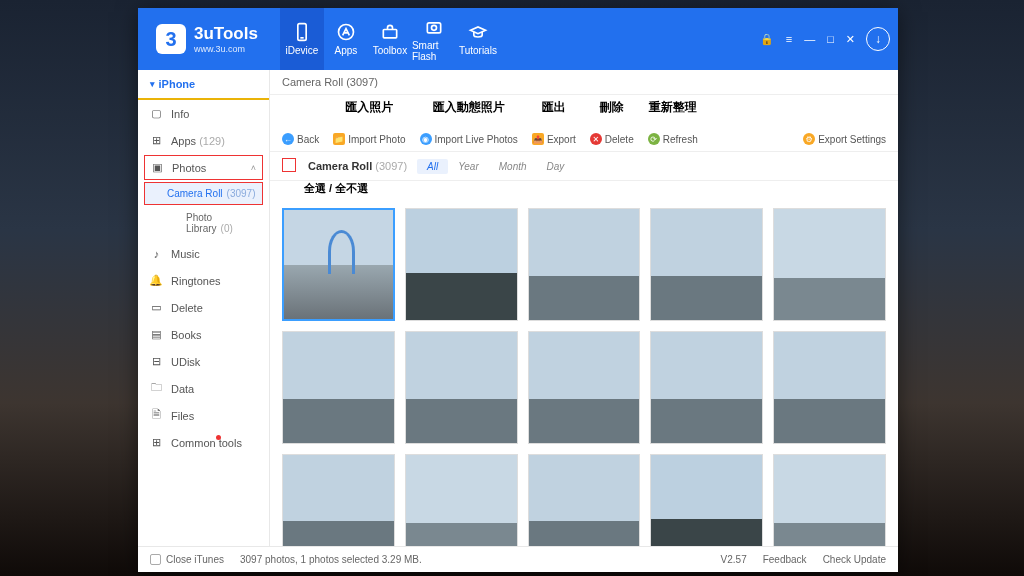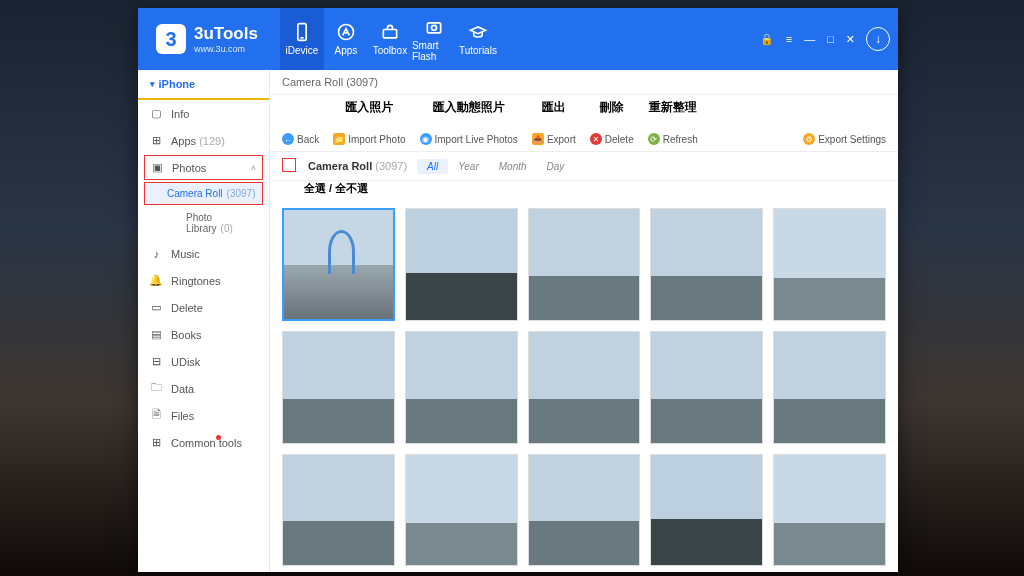--- a/index.html
+++ b/index.html
@@ -265,13 +265,21 @@
         <div class="thumb t3"></div>
         <div class="thumb t3"></div>
         <div class="thumb t5"></div>
         <div class="thumb t3"></div>
         <div class="thumb t2"></div>
         <div class="thumb t5"></div>
       </div>
     </div>
   </div>
 
+  <div class="statusbar">
+    <span><span class="chk"></span><span>Close iTunes</span></span>
+    <span>3097 photos, 1 photos selected 3.29 MB.</span>
+    <span class="spacer"></span>
+    <span>V2.57</span>
+    <span>Feedback</span>
+    <span>Check Update</span>
+  </div>
 </div>
 
 </body></html>

